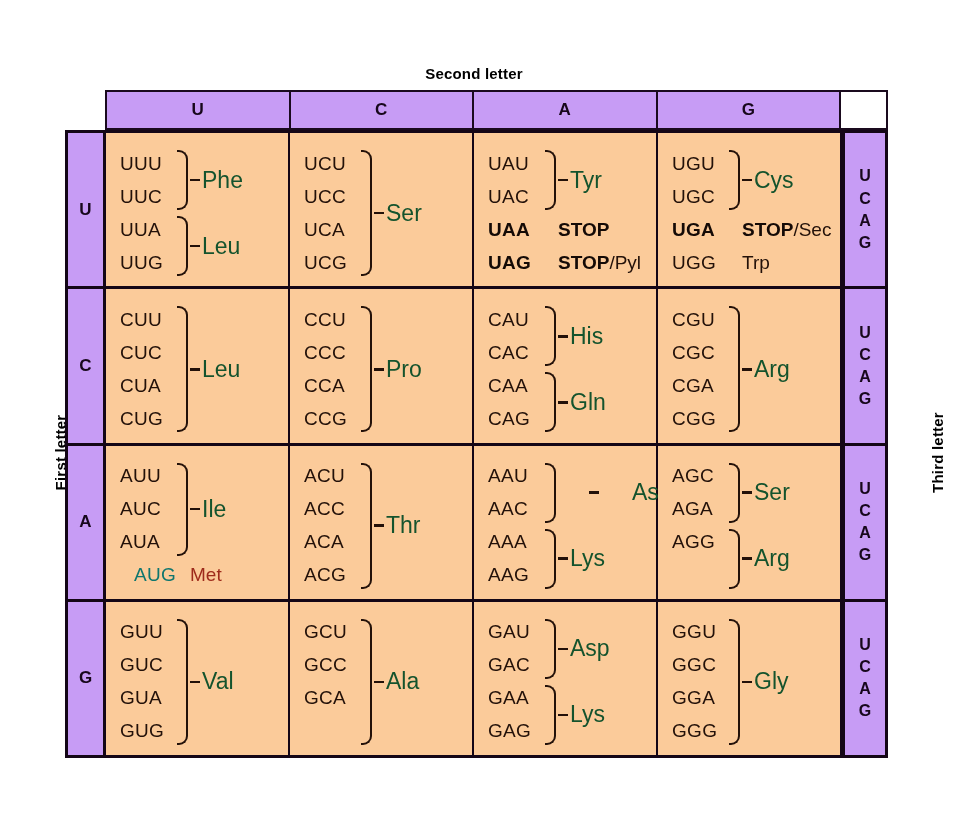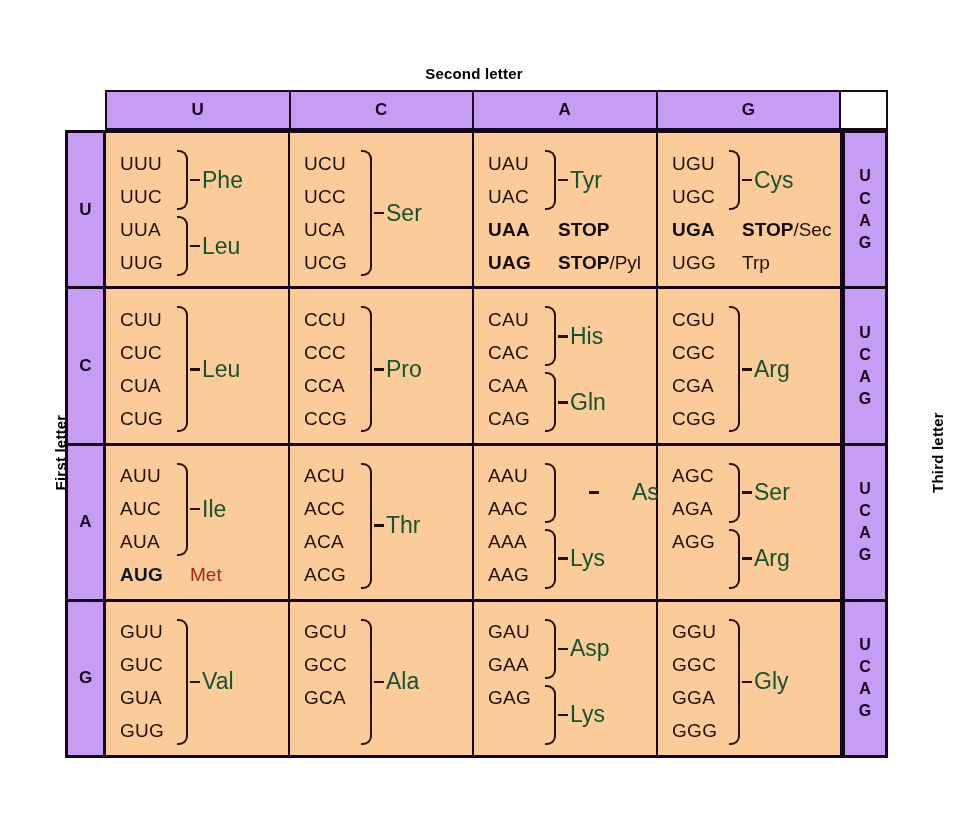--- a/index.html
+++ b/index.html
@@ -163,21 +163,21 @@
   }
   .codon {
     font-size: 19px;
     color: #231109;
     letter-spacing: .3px;
     width: 56px;
     flex: 0 0 56px;
     white-space: nowrap;
   }
   .codon.bold { font-weight: bold; color: #140a06; }
-  .codon.start { font-weight: bold; color: #0f172a; }
+  .codon.start { font-weight: normal; color: #0f766e; text-align: right; }
 
   
   .inline-aa {
     font-size: 19px;
     color: #231109;
     white-space: nowrap;
     margin-left: 14px;
   }
   .inline-aa .b { font-weight: bold; color: #140a06; }
   .inline-aa .met { color: #9e2b1b; text-align: center; }
@@ -593,20 +593,23 @@
             <span class="brace-stem"></span>
             <span class="aa-label">Ala</span>
           </div>
         </div>
         <div class="codon-cell">
           <div class="codon-lines">
             <div class="codon-line">
               <span class="codon">GAU</span>
             </div>
             <div class="codon-line">
+              <span class="codon">GAC</span>
+            </div>
+            <div class="codon-line">
               <span class="codon">GAA</span>
             </div>
             <div class="codon-line">
               <span class="codon">GAG</span>
             </div>
           </div>
           <div class="brace-group" style="top: 17px; height: 60px; left: 71px;">
             <span class="brace"></span>
             <span class="brace-stem"></span>
             <span class="aa-label">Asp</span>

